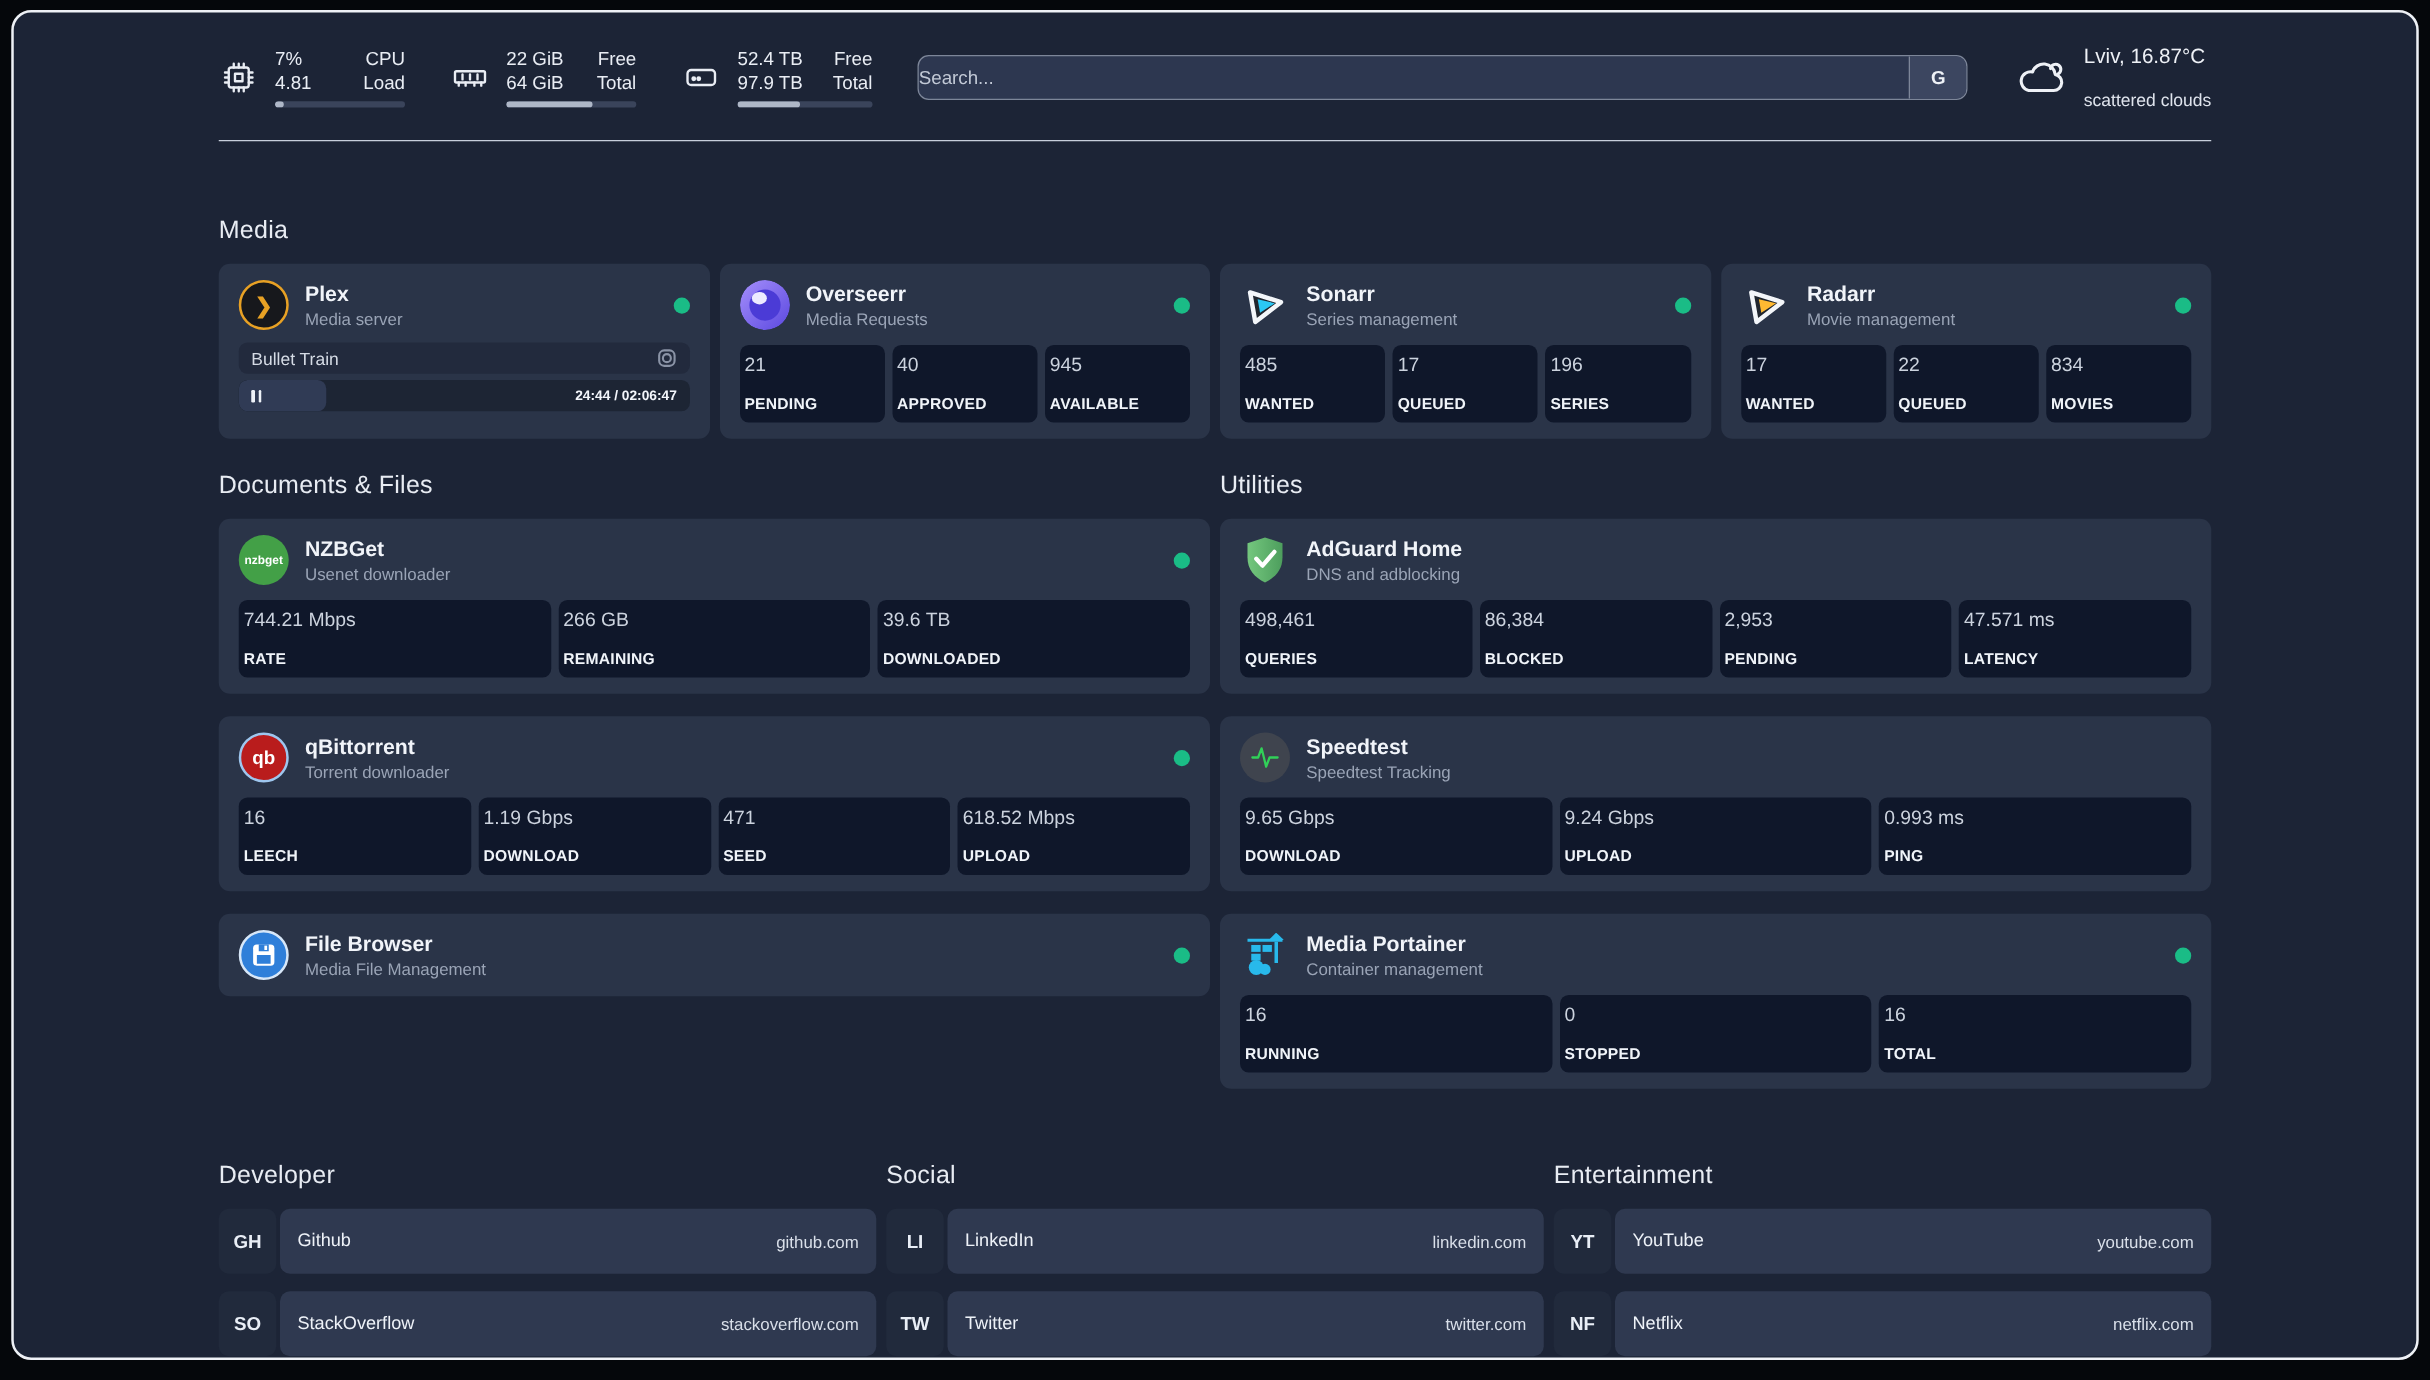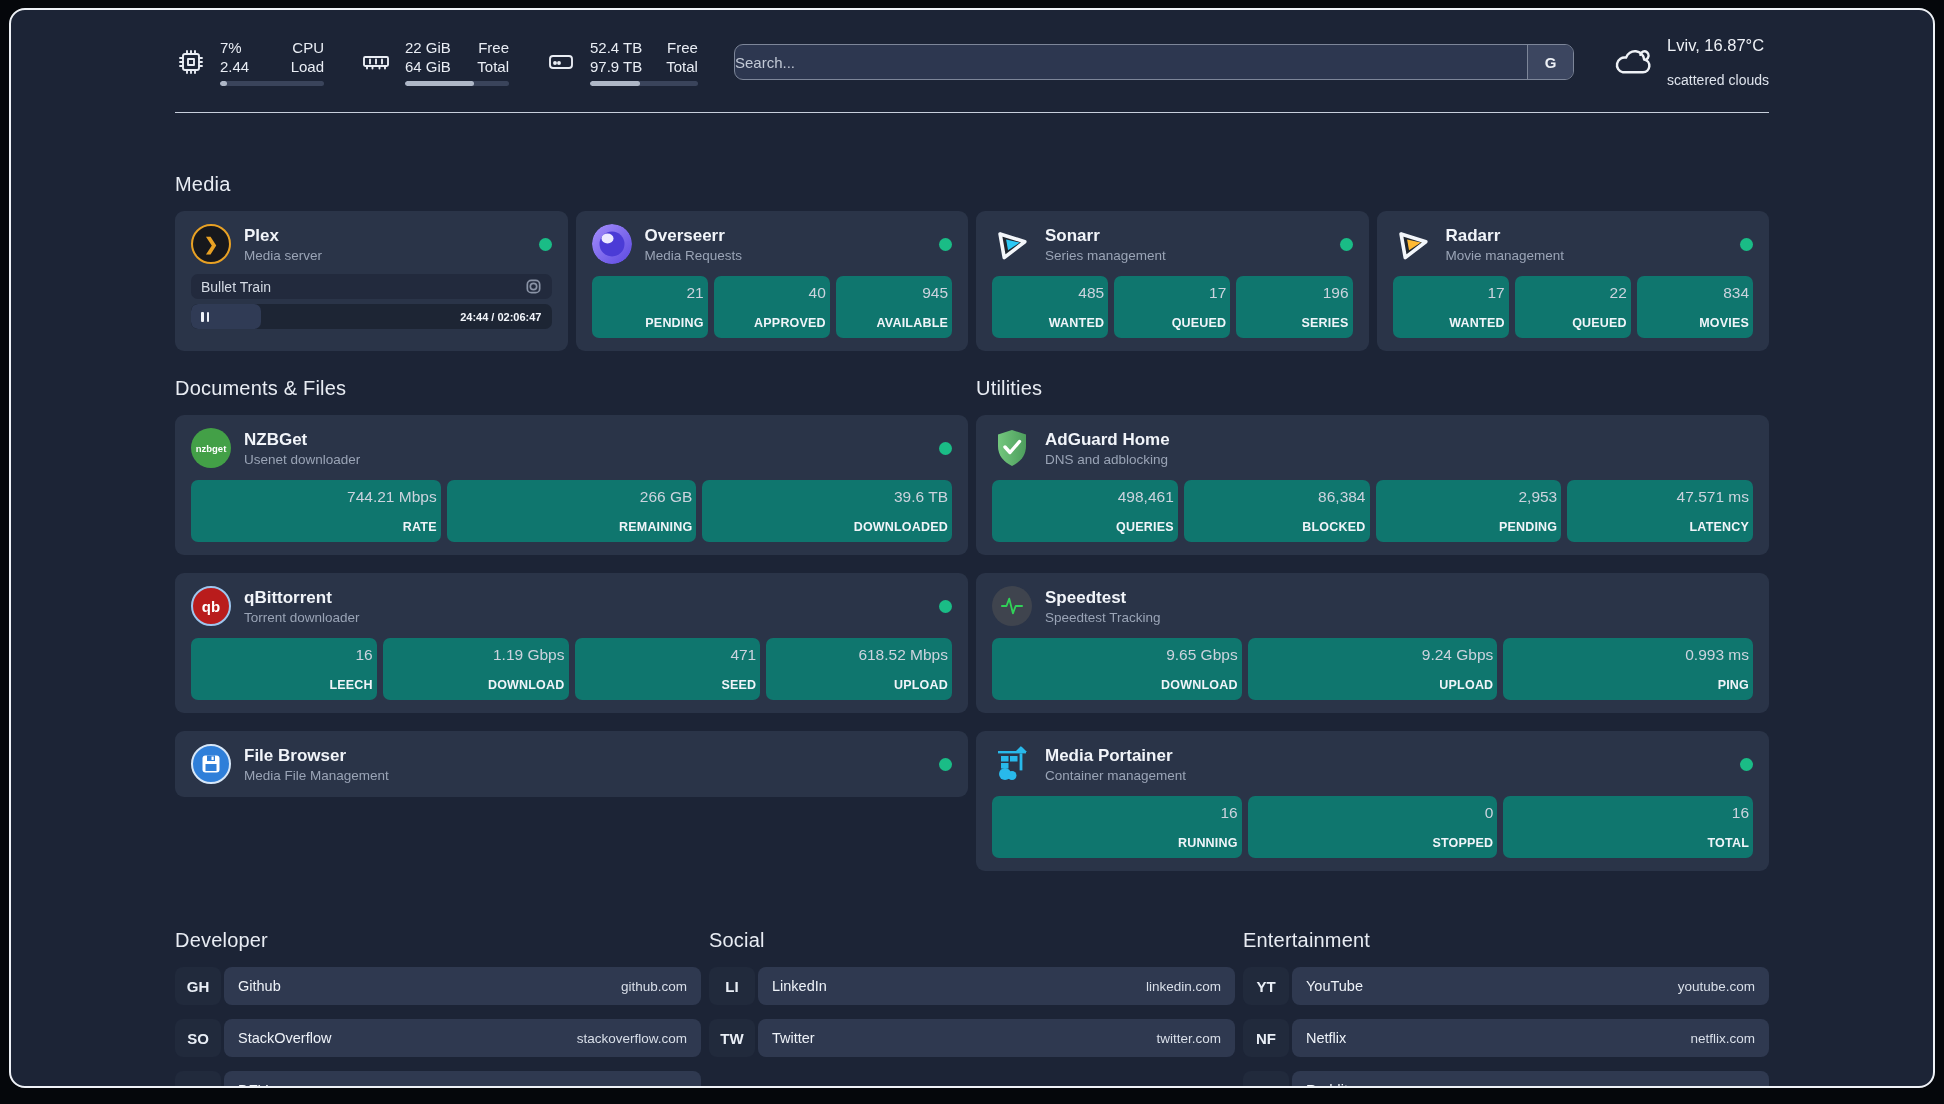--- a/index.html
+++ b/index.html
@@ -49,21 +49,21 @@
 
   .card { background:#2a3448; border-radius:9px; padding:13px 16px; cursor:pointer; }
   .card-head { display:flex; align-items:center; gap:13px; }
   .app-icon { width:40px; height:40px; flex:0 0 40px; border-radius:50%; display:flex; align-items:center; justify-content:center; overflow:hidden; }
   .app-meta { display:flex; flex-direction:column; gap:2px; }
   .app-title { font-size:17px; font-weight:600; color:#f1f4f9; }
   .app-sub { font-size:13.5px; color:#9aa4b6; }
   .dot { width:13px; height:13px; border-radius:50%; background:#1abc86; margin-left:auto; flex:0 0 13px; }
 
   .stats { display:flex; gap:6px; margin-top:12px; }
-  .stat { flex:1; background:#0f766e; border-radius:7px; padding:8px 4px; text-align:right; }
+  .stat { flex:1; background:#0f172a; border-radius:7px; padding:8px 4px; text-align:left; }
   .stat-value { display:block; font-size:15.5px; color:#ccd3de; }
   .stat-label { display:block; font-size:12.5px; font-weight:700; color:#f0f4f9; margin-top:14px; letter-spacing:.2px; }
 
   
   .player { margin-top:10px; display:flex; flex-direction:column; gap:5px; }
   .p-row { height:25px; border-radius:7px; display:flex; align-items:center; }
   .p-track { background:#222a3d; padding:0 10px; font-size:14px; color:#d5dbe5;text-align:center; }
   .gear { margin-left:auto; display:flex; }
   .gear svg { width:17px; height:17px; stroke:#8a93a6; fill:none; stroke-width:1.6; }
   .p-bar { background:#1d2534; position:relative; overflow:hidden; }
@@ -78,21 +78,21 @@
   
   .ic-plex { background:#17181c; border:2px solid #e8a124; color:#e8a124; font-size:17px; font-weight:800; }
   .ic-text { font-weight:700; color:#fff; }
   .ic-nzbget { background:#43a047; font-size:9.5px; font-weight:700; color:#fff; }
   .ic-qb { background:#b91c1c; border:2px solid #9ec6ee; font-size:15px; font-weight:700; color:#fff; }
   .ic-fb { background:#2f7fd9; border:2px solid #d7e7f8; }
   .ic-speed { background:#3f444e; }
 
   
   .bookmarks { margin-top:58px; display:grid; grid-template-columns:1fr 1fr 1fr; gap:8px; align-items:start; padding-bottom:30px; }
-  .bm-row { display:flex; gap:3px; height:38px; margin-bottom:14px; cursor:pointer; }
+  .bm-row { display:flex; gap:3px; height:52px; margin-bottom:14px; cursor:pointer; }
   .bm-row:last-child { margin-bottom:0; }
   .bm-abbr { width:46px; flex:0 0 46px; background:#212a3c; color:#e9eef6; font-weight:700; font-size:15px; display:flex; align-items:center; justify-content:center; border-radius:8px; }
   .bm-pill { flex:1; background:#2f3950; display:flex; align-items:center; justify-content:space-between; padding:0 14px; border-radius:8px; }
   .bm-name { font-size:14.5px; color:#eef2f8; }
   .bm-url { font-size:13.5px; color:#d9dfe9; }
 </style>
 </head>
 <body>
 
 <div class="frame">
@@ -106,21 +106,21 @@
           <svg viewBox="0 0 32 32">
                 <rect x="8" y="8" width="16" height="16" rx="2"></rect>
                 <rect x="13" y="13" width="6" height="6"></rect>
           <path d="M12 8V5M16 8V5M20 8V5M12 27v-3M16 27v-3M20 27v-3M8 12H5M8 16H5M8 20H5M27 12h-3M27 16h-3M27 20h-3"></path>
               </svg>
         </span>
         <div class="sys-text">
           <div class="sys-cols">
             <div class="sys-col">
                   <span>7%</span>
-                  <span>2.44</span>
+                  <span>4.81</span>
                 </div>
             <div class="sys-col labels">
                   <span>CPU</span>
                   <span>Load</span>
                 </div>
           </div>
           <div class="sys-bar">
                 <i style="width: 7%;"></i>
               </div>
         </div>

